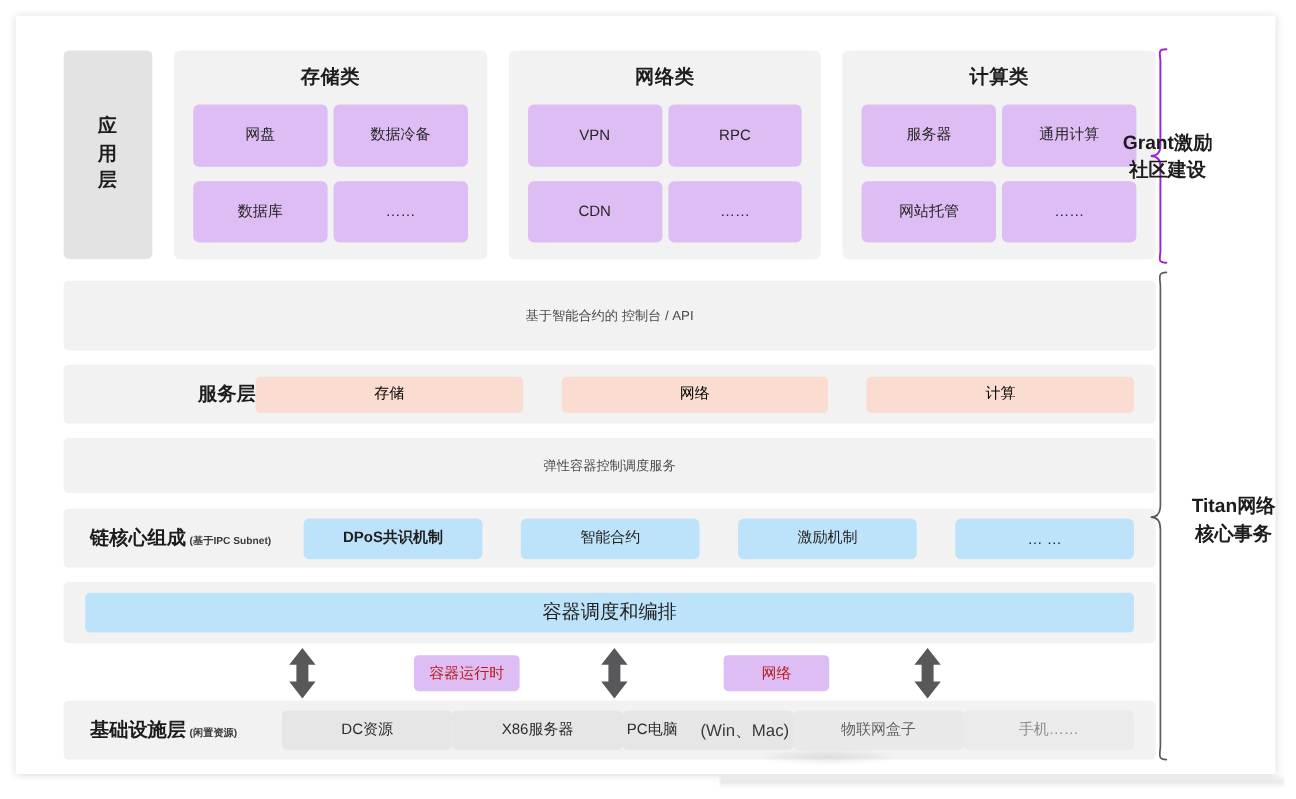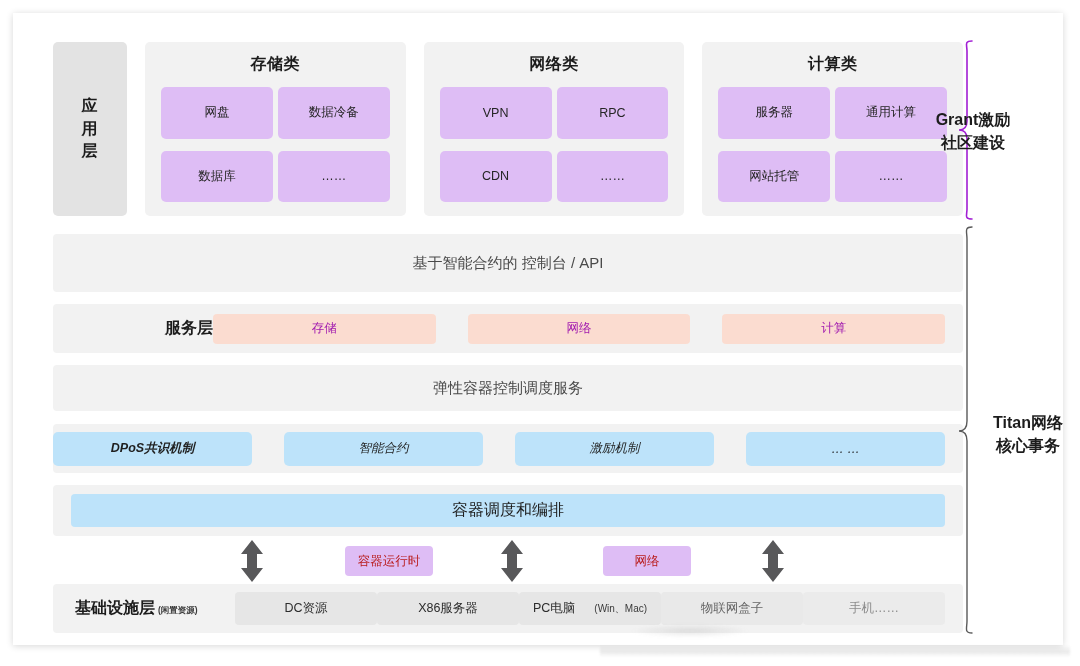--- a/index.html
+++ b/index.html
@@ -69,21 +69,21 @@
   
   .band {
     position: absolute;
     left: 40px;
     width: 910px;
     background: #f2f2f2;
     border-radius: 4px;
   }
   .band-center {
     display: flex; align-items: center; justify-content: center;
-    font-size: 15px; color: #4a4a4a;
+    font-size: 11px; color: #4a4a4a;
   }
   .row-label {
     font-size: 16px; font-weight: 700; color: #1c1c1c;
     white-space: nowrap;
   }
   .row-label .sub {
     font-size: 8.5px; font-weight: 700; color: #3a3a3a;
     margin-left: 3px;
   }
 
@@ -92,30 +92,30 @@
 
   
   #service-band { top: 291px; height: 49px; display:flex; align-items:center; }
   #service-band .row-label { margin-left: 32px; width: 128px; text-align: right; }
   .service-chips { flex: 1; display: flex; gap: 32px; padding-right: 18px; }
   .chip-salmon {
     flex: 1; height: 30px;
     background: #fbdcd0;
     border-radius: 4px;
     display: flex; align-items: center; justify-content: center;
-    font-size: 12.5px; color: #a21caf;
+    font-size: 12.5px; color: #000000;
   }
 
   
   #elastic-band { top: 352px; height: 46px; }
 
   
   #chain-band { top: 411px; height: 49px; display:flex; align-items:center; }
   #chain-band .row-label { margin-left: 22px; width: 178px; }
-  .chain-chips { flex: 1; display: flex; gap: 32px; padding-right: 18px; font-style: italic; }
+  .chain-chips { flex: 1; display: flex; gap: 32px; padding-right: 18px; }
   .chip-blue {
     flex: 1; height: 34px;
     background: #bde3fa;
     border-radius: 5px;
     display: flex; align-items: center; justify-content: center;
     font-size: 12.5px; color: #1f1f1f;
   }
   .chip-blue.bold { font-weight: 700; }
 
   
@@ -153,21 +153,21 @@
   #infra-band .row-label { margin-left: 22px; width: 160px; }
   .infra-chips { flex: 1; display: flex; padding-right: 18px; }
   .chip-grey {
     flex: 1; height: 33px;
     background: #e6e6e6;
     border-radius: 4px;
     display: flex; align-items: center; justify-content: center;
     font-size: 12.5px; color: #2c2c2c;
     white-space: nowrap;
   }
-  .chip-grey .sub { font-size: 10px; margin-left: 19px; color: #3a3a3a; }
+  .chip-grey .sub { font-size: 14px; margin-left: 19px; color: #3a3a3a; }
   .chip-grey.fade1 { opacity: .72; }
   .chip-grey.fade2 { opacity: .52; }
 
   
   .brace-svg { position: absolute; }
   .side-label {
     position: absolute;
     font-size: 16px; font-weight: 700; color: #1c1c1c;
     text-align: center; line-height: 1.45;
     width: 104px;
@@ -244,20 +244,23 @@
       <div class="service-chips">
         <div class="chip-salmon">存储</div>
         <div class="chip-salmon">网络</div>
         <div class="chip-salmon">计算</div>
       </div>
     </div>
 
     <div class="band band-center" id="elastic-band">弹性容器控制调度服务</div>
 
     <div class="band" id="chain-band">
+      <div class="row-label">
+        <span>链核心组成</span><span class="sub">(基于IPC Subnet)</span>
+      </div>
       <div class="chain-chips">
         <div class="chip-blue bold">DPoS共识机制</div>
         <div class="chip-blue">智能合约</div>
         <div class="chip-blue">激励机制</div>
         <div class="chip-blue">… …</div>
       </div>
     </div>
 
     <div class="band" id="orchestration-band">
       <div class="orchestration-bar">容器调度和编排</div>

